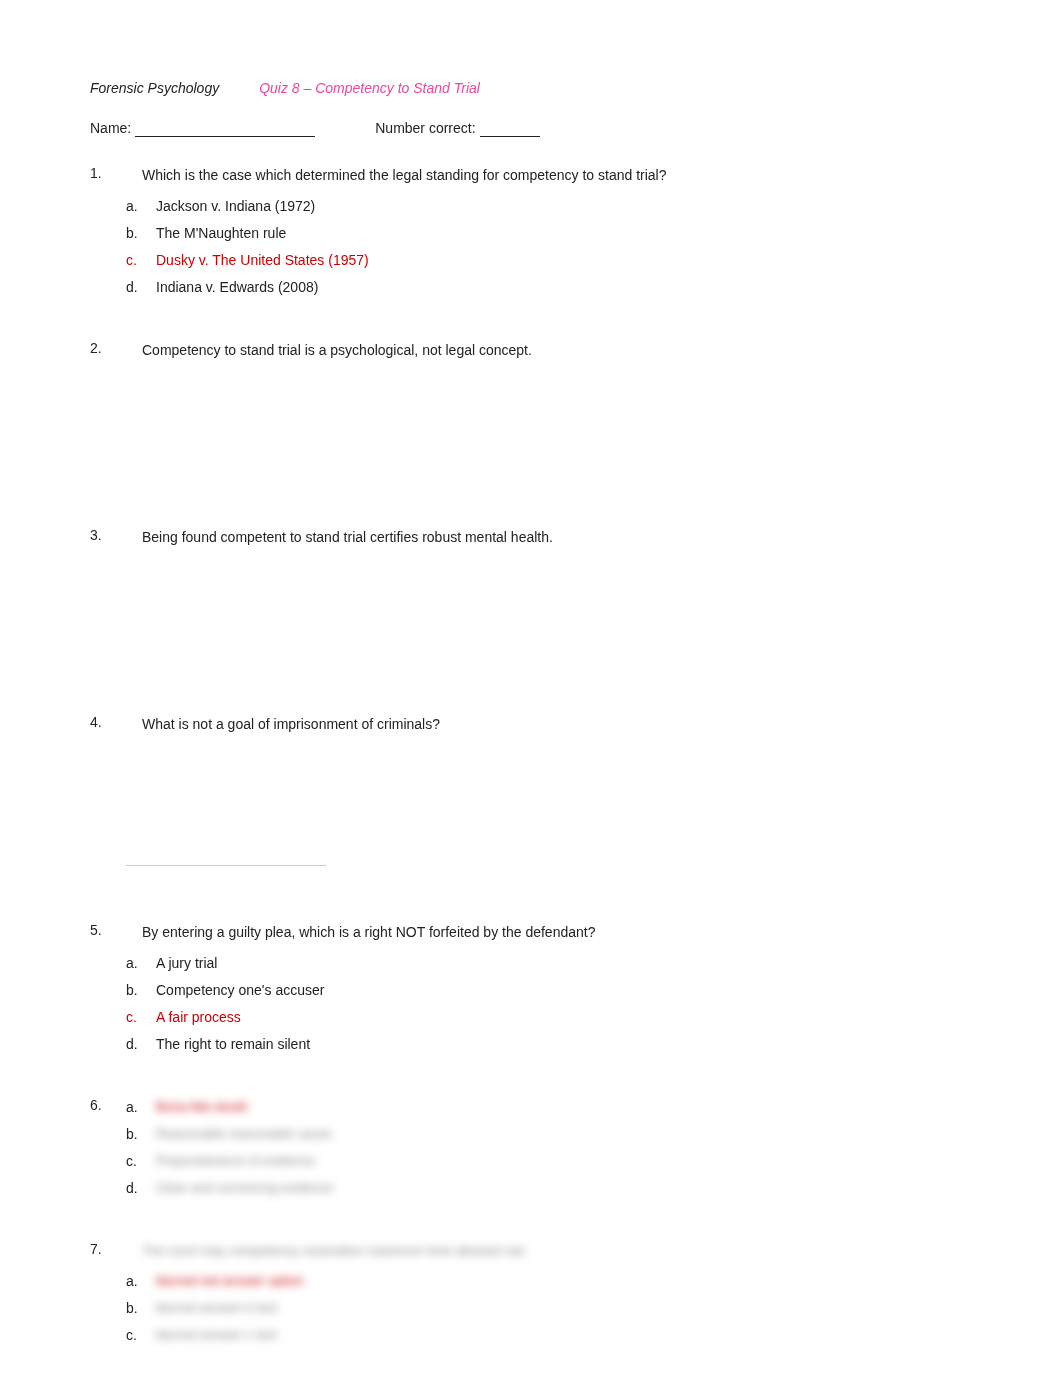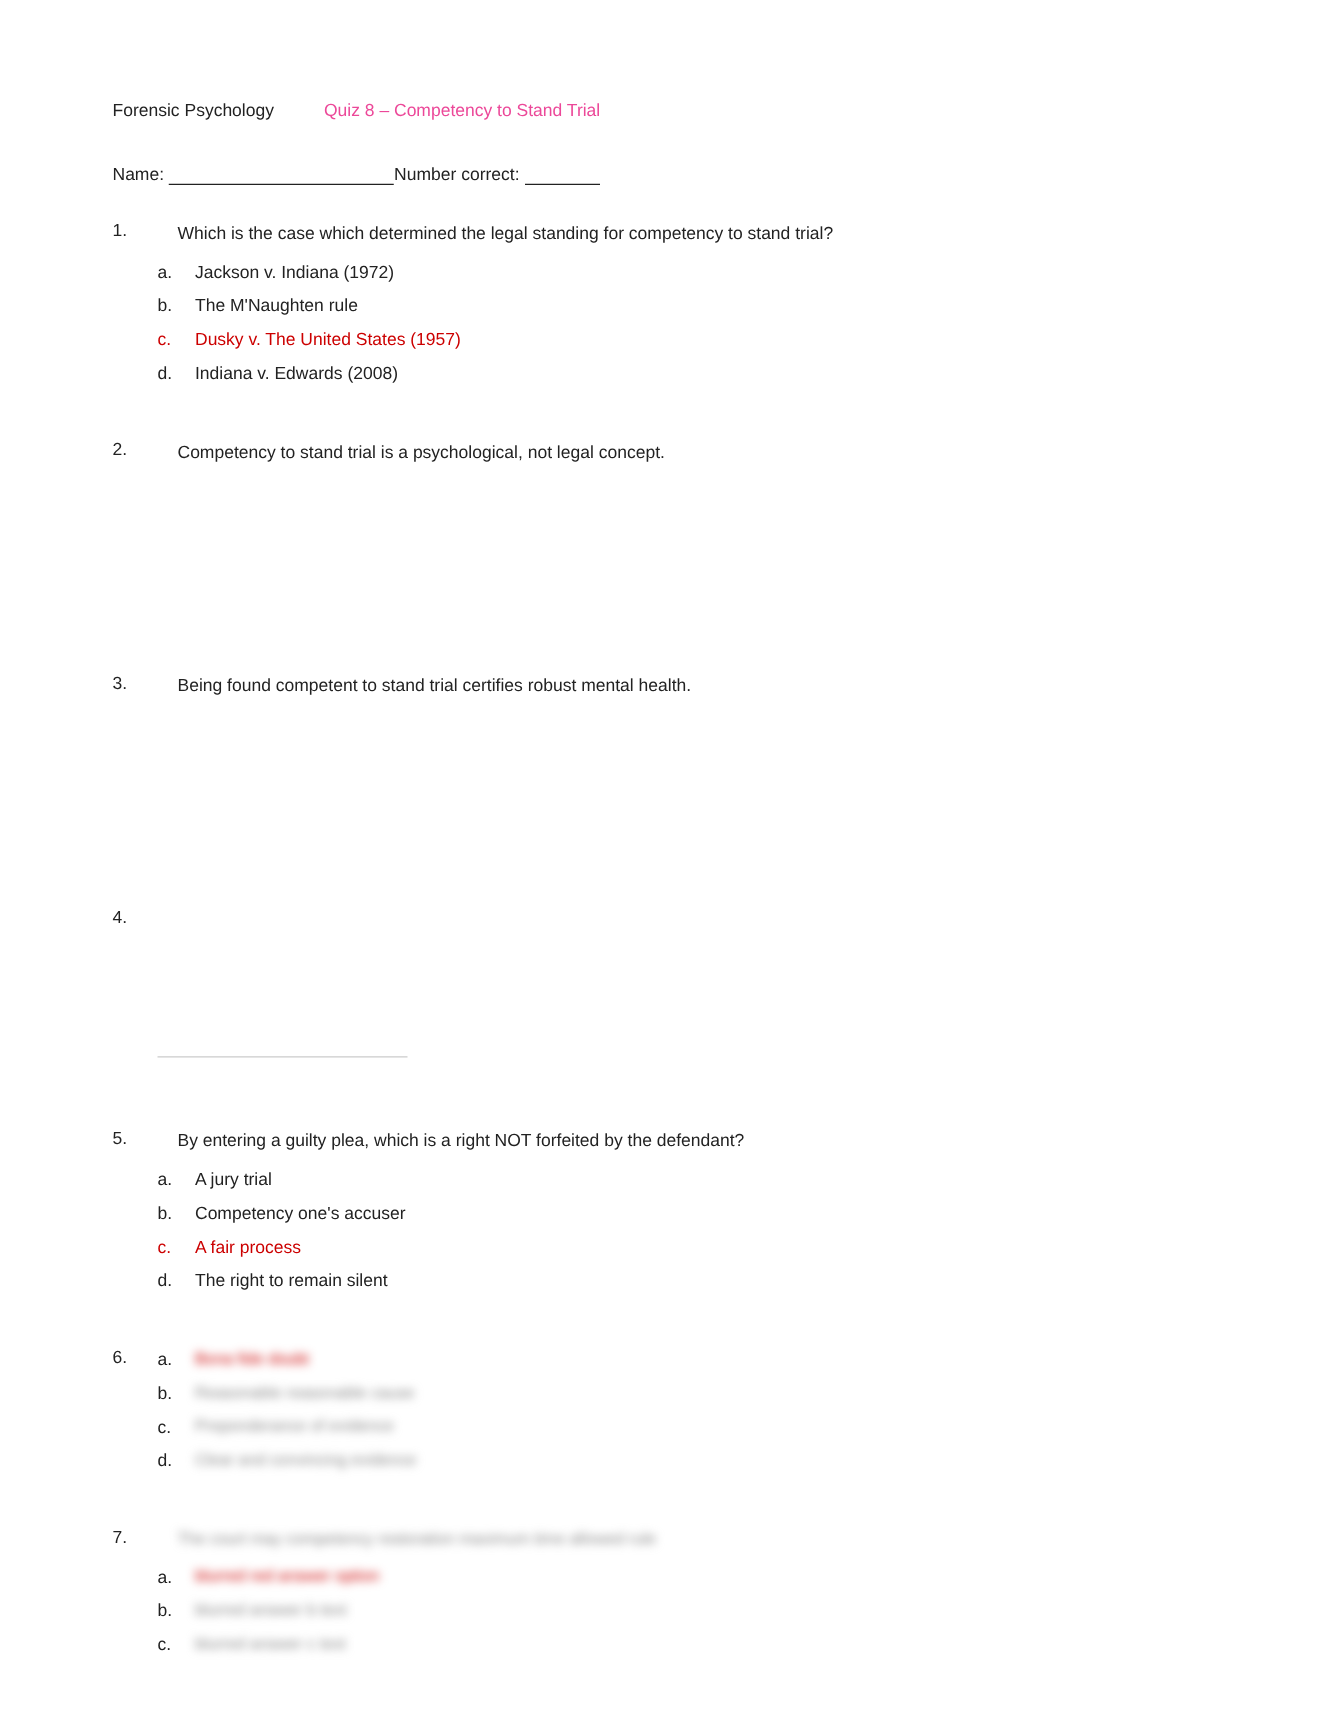--- a/index.html
+++ b/index.html
@@ -15,36 +15,38 @@
       color: #222222;
       width: 1062px;
       min-height: 1377px;
       padding: 80px 90px;
     }
 
     .header-line {
       display: flex;
       align-items: flex-end;
       gap: 40px;
-      margin-bottom: 35px;
+      margin-bottom: 24px;
+      font-style: italic;
     }
 
     .header-course {
       font-size: 14px;
       color: #222;
     }
 
     .header-quiz {
       font-size: 14px;
       color: #ec4899;
     }
 
     .name-line {
       display: flex;
       align-items: baseline;
+      gap: 60px;
       margin-bottom: 28px;
     }
 
     .name-field {
       font-size: 14px;
       color: #222;
     }
 
     .name-blank {
       display: inline-block;
@@ -207,20 +209,21 @@
       <span class="question-number">3.</span>
       <div class="question-content">
         <div class="question-text">Being found competent to stand trial certifies robust mental health.</div>
         <div class="q3-spacer"></div>
       </div>
     </li>
 
     <li class="question-item">
       <span class="question-number">4.</span>
       <div class="question-content">
+        <div class="question-text">What is not a goal of imprisonment of criminals?</div>
         <div class="q4-spacer"></div>
         <hr class="divider-line">
       </div>
     </li>
 
     <li class="question-item">
       <span class="question-number">5.</span>
       <div class="question-content">
         <div class="question-text">By entering a guilty plea, which is a right NOT forfeited by the defendant?</div>
         <ul class="answer-list">

